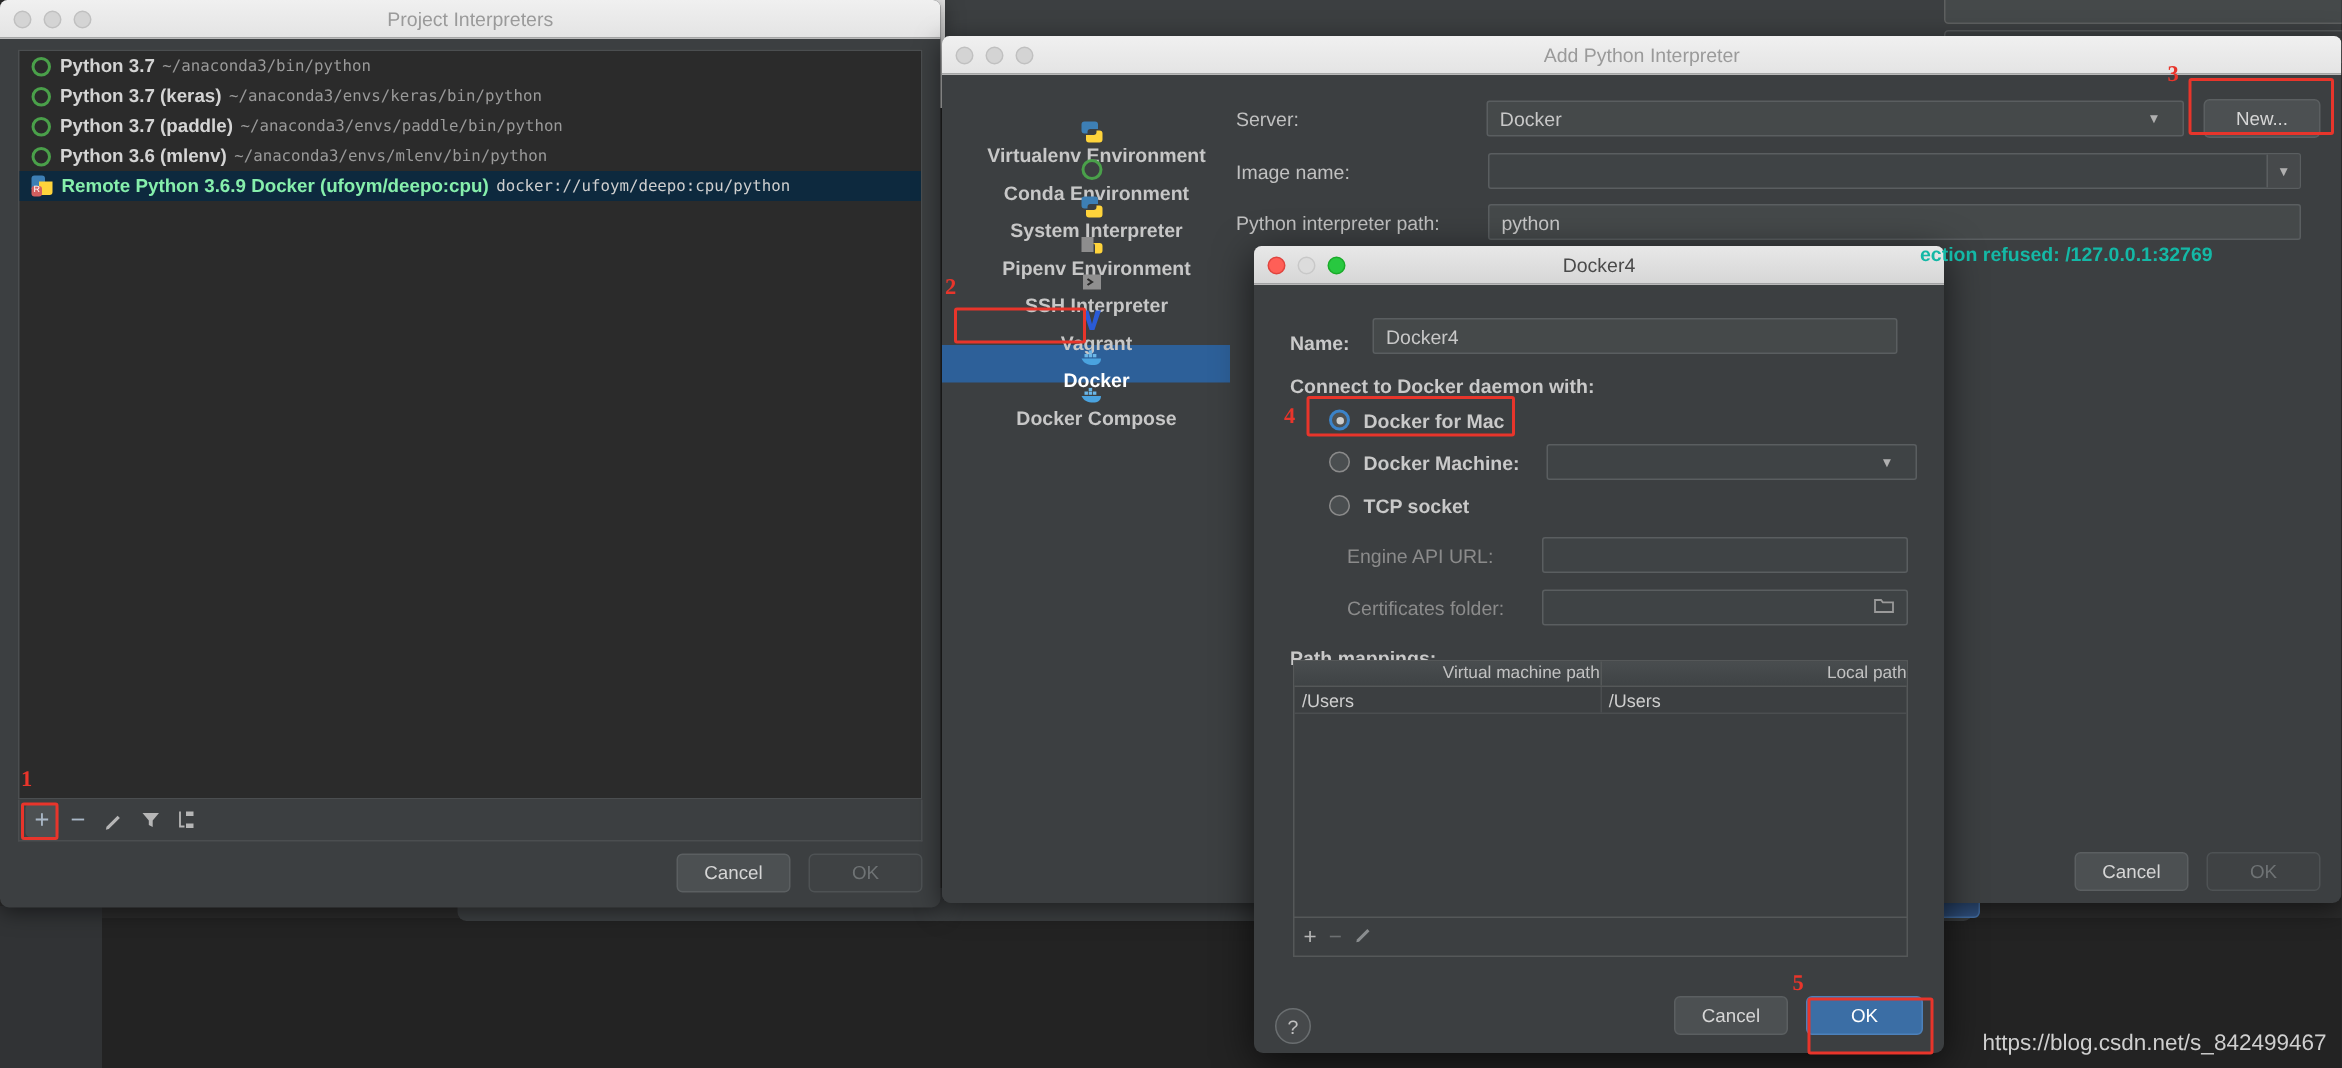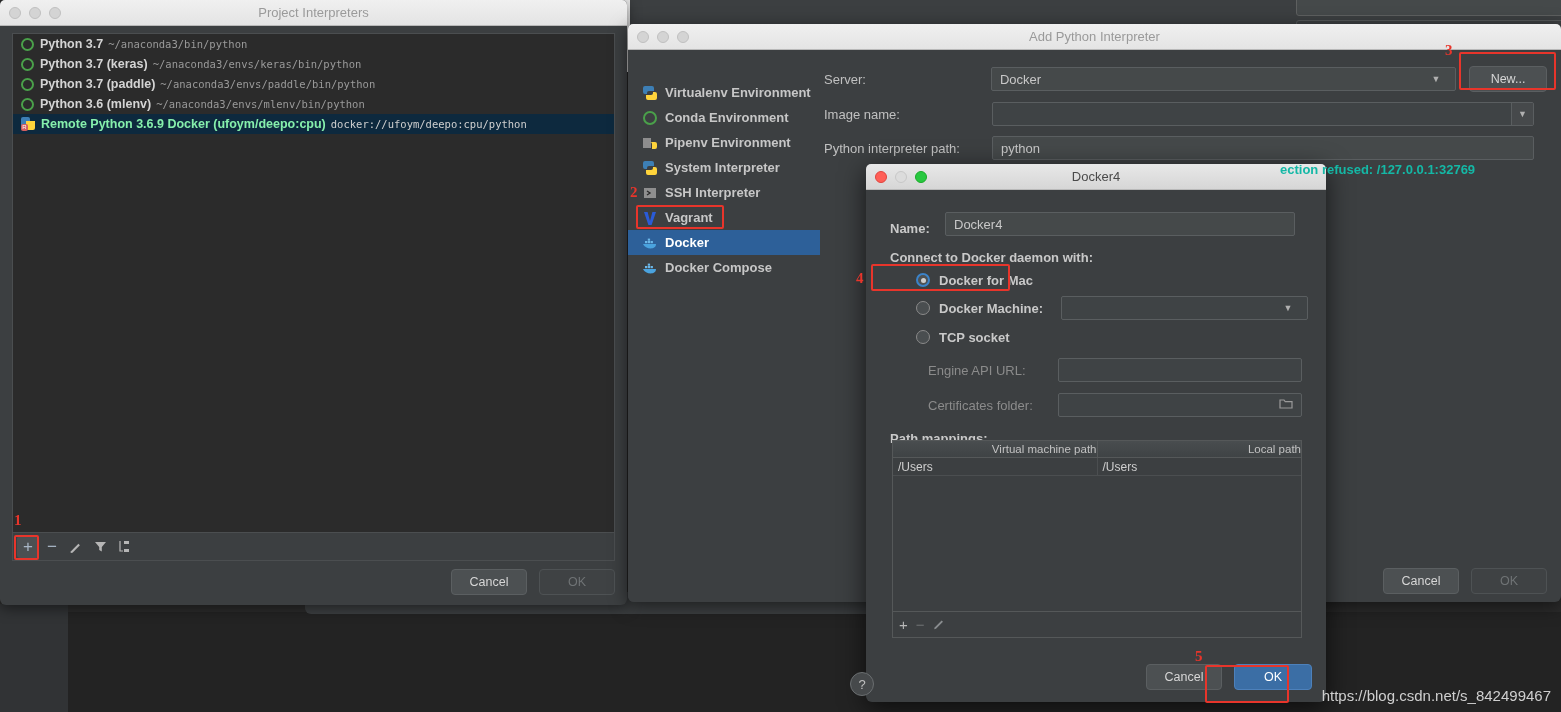--- a/index.html
+++ b/index.html
@@ -128,21 +128,21 @@
     border-radius: 5px 5px 6px 6px;
     box-shadow: 0 4px 18px rgba(0,0,0,.55);
     overflow: hidden;
   }
   .api-left {
     position: absolute; left: 0; top: 26px; width: 192px; height: 552px;
     background: #3c3f41; padding-top: 30px;
   }
   .api-item {
     display: flex; align-items: center; height: 25px; padding-left: 14px;
-    color: #c7c7c7; font-size: 13px; font-weight: bold; white-space: nowrap;
+    color: #c7c7c7; font-size: 13px; font-weight: bold; white-space: nowrap; flex-direction: column;
   }
   .api-item.selected { background: #2d6099; color: #ffffff; }
   .api-ico { width: 16px; height: 16px; margin-right: 7px; flex: 0 0 auto; position: relative; }
   .api-right { position: absolute; left: 192px; top: 26px; right: 0; bottom: 0; }
   .field-row { display: flex; align-items: center; margin: 0 0 10px 0; }
   .field-label { width: 168px; color: #c0c0c0; font-size: 13px; }
   .txtinput {
     height: 24px; background: #45494a; border: 1px solid #5a5e60;
     color: #c8c8c8; font-size: 13px; display: flex; align-items: center;
     padding: 0 8px; border-radius: 2px;
@@ -152,21 +152,21 @@
     width: 22px; display: flex; align-items: center; justify-content: center;
     color: #b0b0b0; font-size: 9px;
   }
   .err-text {
     position: absolute; left: 1280px; top: 162px; color: #14b8a6;
     font-size: 13px; font-weight: bold; white-space: nowrap; z-index: 40;
   }
 
   
   #docker4 {
-    left: 866px; top: 164px; width: 460px; height: 538px;
+    left: 836px; top: 164px; width: 460px; height: 538px;
     background: #3c3f41;
     border-radius: 5px 5px 6px 6px;
     box-shadow: 0 6px 26px rgba(0,0,0,.65);
     overflow: hidden;
     z-index: 30;
   }
   .d4-body { position: absolute; left: 0; top: 26px; right: 0; bottom: 0; }
   .d4-label { color: #c9c9c9; font-size: 13px; font-weight: bold; }
   .radio {
     width: 14px; height: 14px; border-radius: 50%;
@@ -338,35 +338,35 @@
           <svg width="16" height="16" viewBox="0 0 16 16">
               <circle cx="8" cy="8" r="6" fill="none" stroke="#4aa04a" stroke-width="2"></circle>
             </svg>
         </span>
         <span>Conda Environment</span>
       </div>
 
       <div class="api-item">
         <span class="api-ico">
           <svg width="16" height="16" viewBox="0 0 16 16">
+            <path d="M4 1h6a2 2 0 0 1 2 2v3H7a2 2 0 0 0-2 2v1H3a2 2 0 0 1-2-2V3a2 2 0 0 1 2-2z" fill="#3d7fb5"></path>
+            <path d="M12 15H6a2 2 0 0 1-2-2v-3h5a2 2 0 0 0 2-2V7h2a2 2 0 0 1 2 2v4a2 2 0 0 1-2 2z" fill="#ffd43b"></path>
+          </svg>
+        </span>
+        <span>System Interpreter</span>
+      </div>
+
+      <div class="api-item">
+        <span class="api-ico">
+          <svg width="16" height="16" viewBox="0 0 16 16">
             <rect x="1" y="3" width="8" height="10" fill="#8d8d8d"></rect>
             <path d="M8 7h5a2 2 0 0 1 2 2v3a2 2 0 0 1-2 2h-3V9a2 2 0 0 0-2-2z" fill="#ffd43b"></path>
           </svg>
         </span>
         <span>Pipenv Environment</span>
-      </div>
-
-      <div class="api-item">
-        <span class="api-ico">
-          <svg width="16" height="16" viewBox="0 0 16 16">
-            <path d="M4 1h6a2 2 0 0 1 2 2v3H7a2 2 0 0 0-2 2v1H3a2 2 0 0 1-2-2V3a2 2 0 0 1 2-2z" fill="#3d7fb5"></path>
-            <path d="M12 15H6a2 2 0 0 1-2-2v-3h5a2 2 0 0 0 2-2V7h2a2 2 0 0 1 2 2v4a2 2 0 0 1-2 2z" fill="#ffd43b"></path>
-          </svg>
-        </span>
-        <span>System Interpreter</span>
       </div>
 
       <div class="api-item">
         <span class="api-ico">
           <svg width="16" height="16" viewBox="0 0 16 16">
             <rect x="2" y="3" width="12" height="10" fill="#8f8f8f"></rect>
             <path d="M5 6 l3 2 -3 2" stroke="#2b2b2b" stroke-width="1.4" fill="none"></path>
           </svg>
         </span>
         <span>SSH Interpreter</span>

